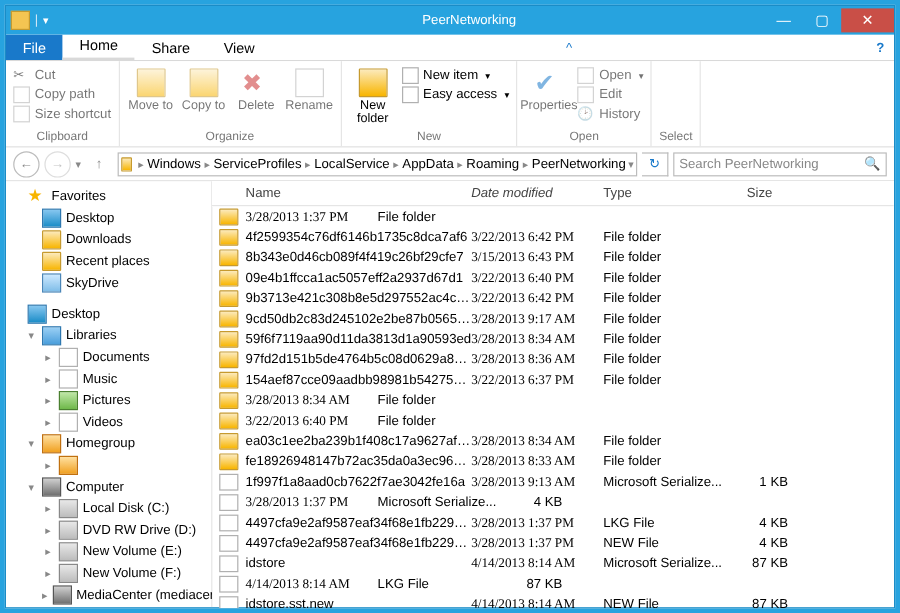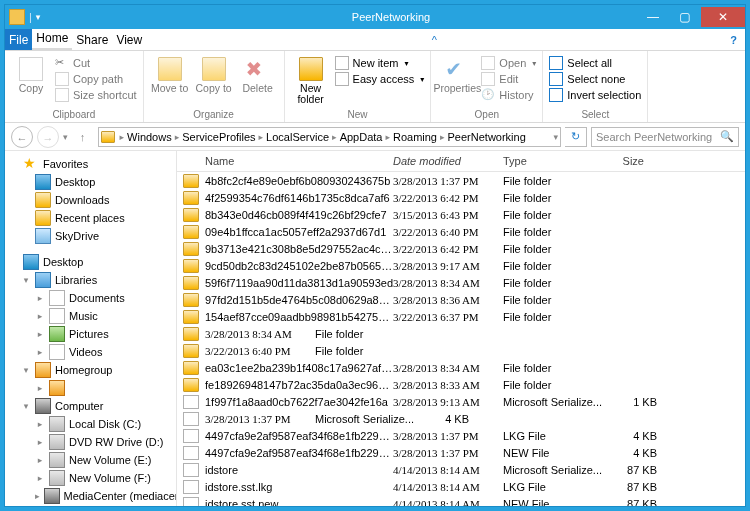--- a/index.html
+++ b/index.html
@@ -8,21 +8,21 @@
 
 .titlebar{height:24px;background:#27a3df;display:flex;align-items:center;color:#fff;font-size:12px;}
 .titlebar .icons-left{display:flex;align-items:center;gap:4px;padding-left:4px;width:140px;}
 .titlebar .title{flex:1;text-align:center;}
 .titlebar .win-btns{display:flex;}
 .win-btn{width:32px;height:20px;display:flex;align-items:center;justify-content:center;color:#fff;font-size:12px;}
 .win-close{background:#c94f47;width:44px;}
 .qat-icon{width:16px;height:16px;background:#f4c552;border:1px solid #c69a2e;}
 
 .tabs{height:22px;background:#fff;display:flex;align-items:flex-end;border-bottom:1px solid #d9d9d9;}
-.tab{padding:4px 4px 3px;font-size:12px;}
+.tab{padding:4px 14px 3px;font-size:12px;}
 .tab.file{background:#1979ca;color:#fff;}
 .tab.active{border-bottom:2px solid #d9d9d9;}
 .tabs .help{margin-left:auto;padding:4px 8px;color:#1979ca;}
 
 .ribbon{height:72px;background:#fff;border-bottom:1px solid #d9d9d9;display:flex;}
 .group{border-right:1px solid #e5e5e5;padding:2px 6px 0;display:flex;flex-direction:column;align-items:center;justify-content:flex-end;}
 .group-label{font-size:10px;color:#777;text-align:center;padding:2px 0;}
 .group-body{flex:1;display:flex;align-items:flex-start;gap:4px;}
 .big-btn{display:flex;flex-direction:column;align-items:center;width:40px;padding-top:4px;gap:2px;opacity:.55;}
 .big-btn svg,.big-btn .ic{width:24px;height:24px;}
@@ -30,21 +30,21 @@
 .small-list{display:flex;flex-direction:column;gap:2px;padding-top:3px;}
 .small-item{display:flex;align-items:center;gap:4px;font-size:10.5px;opacity:.55;white-space:nowrap;}
 .small-item .si{width:14px;height:14px;}
 
 .addr{height:28px;background:#fff;border-bottom:1px solid #e5e5e5;display:flex;align-items:center;gap:4px;padding:0 6px;}
 .nav-circ{width:22px;height:22px;border:1px solid #bcbcbc;border-radius:50%;display:flex;align-items:center;justify-content:center;color:#888;}
 .addr-box{flex:1;height:20px;border:1px solid #bcbcbc;display:flex;align-items:center;padding:0 2px;gap:2px;overflow:hidden;}
 .crumb{display:flex;align-items:center;font-size:11px;white-space:nowrap;}
 .crumb .sep{color:#888;padding:0 3px;font-size:9px;}
 .refresh{width:22px;height:20px;border:1px solid #bcbcbc;border-left:none;display:flex;align-items:center;justify-content:center;color:#1979ca;}
-.search{width:148px;height:20px;border:1px solid #bcbcbc;display:flex;align-items:center;padding:0 4px;color:#888;}
+.search{width:178px;height:20px;border:1px solid #bcbcbc;display:flex;align-items:center;padding:0 4px;color:#888;}
 .search .mag{margin-left:auto;}
 
 .body{flex:1;display:flex;overflow:hidden;}
 .tree{width:172px;border-right:1px solid #e5e5e5;padding:4px 2px;overflow:auto;}
 .tnode{display:flex;align-items:center;gap:4px;padding:1px 0 1px 2px;font-size:11.5px;white-space:nowrap;}
 .tnode .tw{width:10px;text-align:center;color:#888;font-size:9px;}
 .tnode .ti{width:16px;height:16px;flex:none;}
 .indent1{padding-left:14px;}
 .indent2{padding-left:28px;}
 .tree-gap{height:8px;}
@@ -98,24 +98,20 @@
     <div class="tab active">Home</div>
     <div class="tab">Share</div>
     <div class="tab">View</div>
     <div class="help">^</div>
     <div class="help" style="color:#1979ca;font-weight:bold;">?</div>
   </div>
 
   <div class="ribbon">
     <div class="group">
       <div class="group-body">
-        <div class="big-btn">
-            <div class="ic ic-file"></div>
-            <span>Copy</span>
-          </div>
         <div class="small-list">
           <div class="small-item">
               <div class="si">✂</div>
               <span>Cut</span>
             </div>
           <div class="small-item">
               <div class="si ic-file"></div>
               <span>Copy path</span>
             </div>
           <div class="small-item">
@@ -132,20 +128,24 @@
             <div class="ic ic-folder"></div>
             <span>Move to</span>
           </div>
         <div class="big-btn">
             <div class="ic ic-folder"></div>
             <span>Copy to</span>
           </div>
         <div class="big-btn">
             <div class="ic" style="color:#c33;font-size:20px;">✖</div>
             <span>Delete</span>
+          </div>
+        <div class="big-btn">
+            <div class="ic ic-file"></div>
+            <span>Rename</span>
           </div>
       </div>
       <div class="group-label">Organize</div>
     </div>
     <div class="group">
       <div class="group-body">
         <div class="big-btn" style="opacity:1">
             <div class="ic ic-folder"></div>
             <span>New folder</span>
           </div>
@@ -182,36 +182,20 @@
             </div>
           <div class="small-item">
               <div class="si">🕑</div>
               <span>History</span>
             </div>
         </div>
       </div>
       <div class="group-label">Open</div>
     </div>
     <div class="group">
-      <div class="group-body">
-        <div class="small-list">
-          <div class="small-item" style="opacity:1">
-              <div class="si" style="border:1px solid #1979ca;"></div>
-              <span>Select all</span>
-            </div>
-          <div class="small-item" style="opacity:1">
-              <div class="si" style="border:1px solid #1979ca;"></div>
-              <span>Select none</span>
-            </div>
-          <div class="small-item" style="opacity:1">
-              <div class="si" style="border:1px solid #1979ca;"></div>
-              <span>Invert selection</span>
-            </div>
-        </div>
-      </div>
       <div class="group-label">Select</div>
     </div>
   </div>
 
   <div class="addr">
     <div class="nav-circ">←</div>
     <div class="nav-circ" style="opacity:.5;">→</div>
     <div style="color:#888;font-size:9px;">▾</div>
     <div class="nav-circ" style="border:none;">↑</div>
     <div class="addr-box">
@@ -337,21 +321,20 @@
     <div class="list">
       <div class="cols">
         <div class="col c-name">Name</div>
         <div class="col c-date">Date modified</div>
         <div class="col c-type">Type</div>
         <div class="col c-size">Size</div>
       </div>
       <div id="rows">
           <div class="row">
             <div class="ic ic-folder"></div>
-            <div class="name">4b8fc2cf4e89e0ebf6b080930243675b</div>
             <div class="date">3/28/2013 1:37 PM</div>
             <div class="type">File folder</div>
             <div class="size"></div>
           </div>
           <div class="row">
             <div class="ic ic-folder"></div>
             <div class="name">4f2599354c76df6146b1735c8dca7af6</div>
             <div class="date">3/22/2013 6:42 PM</div>
             <div class="type">File folder</div>
             <div class="size"></div>
@@ -460,21 +443,20 @@
           </div>
           <div class="row">
             <div class="ic ic-file"></div>
             <div class="name">idstore</div>
             <div class="date">4/14/2013 8:14 AM</div>
             <div class="type">Microsoft Serialize...</div>
             <div class="size">87 KB</div>
           </div>
           <div class="row">
             <div class="ic ic-file"></div>
-            <div class="name">idstore.sst.lkg</div>
             <div class="date">4/14/2013 8:14 AM</div>
             <div class="type">LKG File</div>
             <div class="size">87 KB</div>
           </div>
           <div class="row">
             <div class="ic ic-file"></div>
             <div class="name">idstore.sst.new</div>
             <div class="date">4/14/2013 8:14 AM</div>
             <div class="type">NEW File</div>
             <div class="size">87 KB</div>

